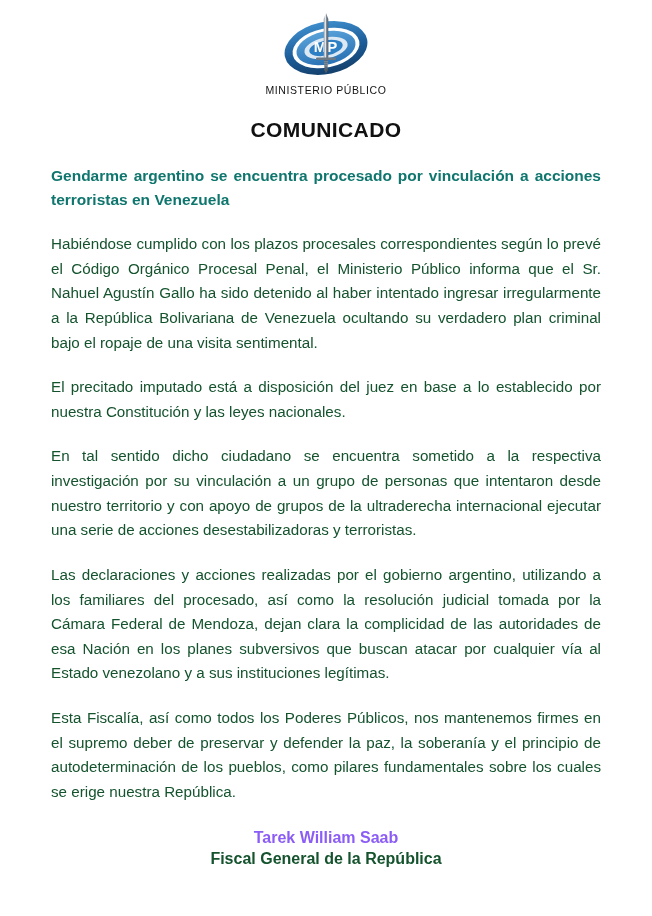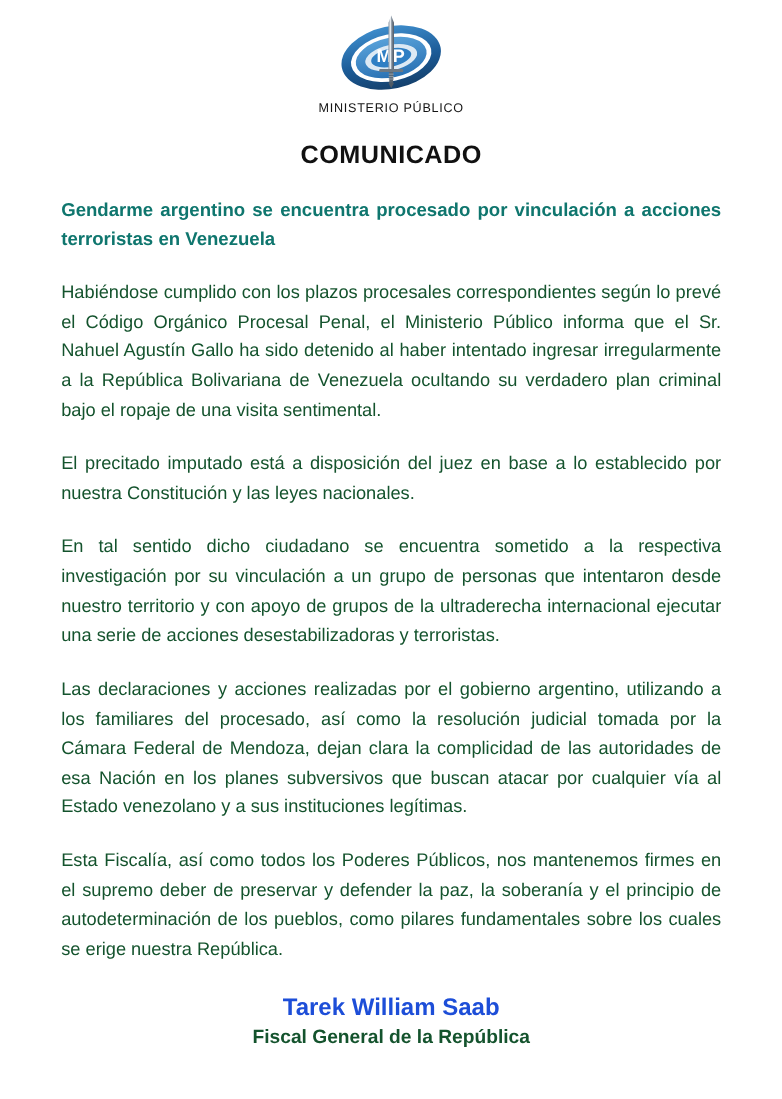--- a/index.html
+++ b/index.html
@@ -96,23 +96,23 @@
   }
 
   .signature {
     margin-top: 22px;
     text-align: center;
     width: 550px;
     margin-left: auto;
     margin-right: auto;
   }
   .sig-name {
-    font-size: 20px;
+    font-size: 16px;
     font-weight: bold;
-    color: #1d4ed8;
+    color: #8b5cf6;
     line-height: 1.35;
   }
   .sig-role {
     font-size: 16px;
     font-weight: bold;
     color: #14532d;
     line-height: 1.35;
   }
 </style>
 </head>

